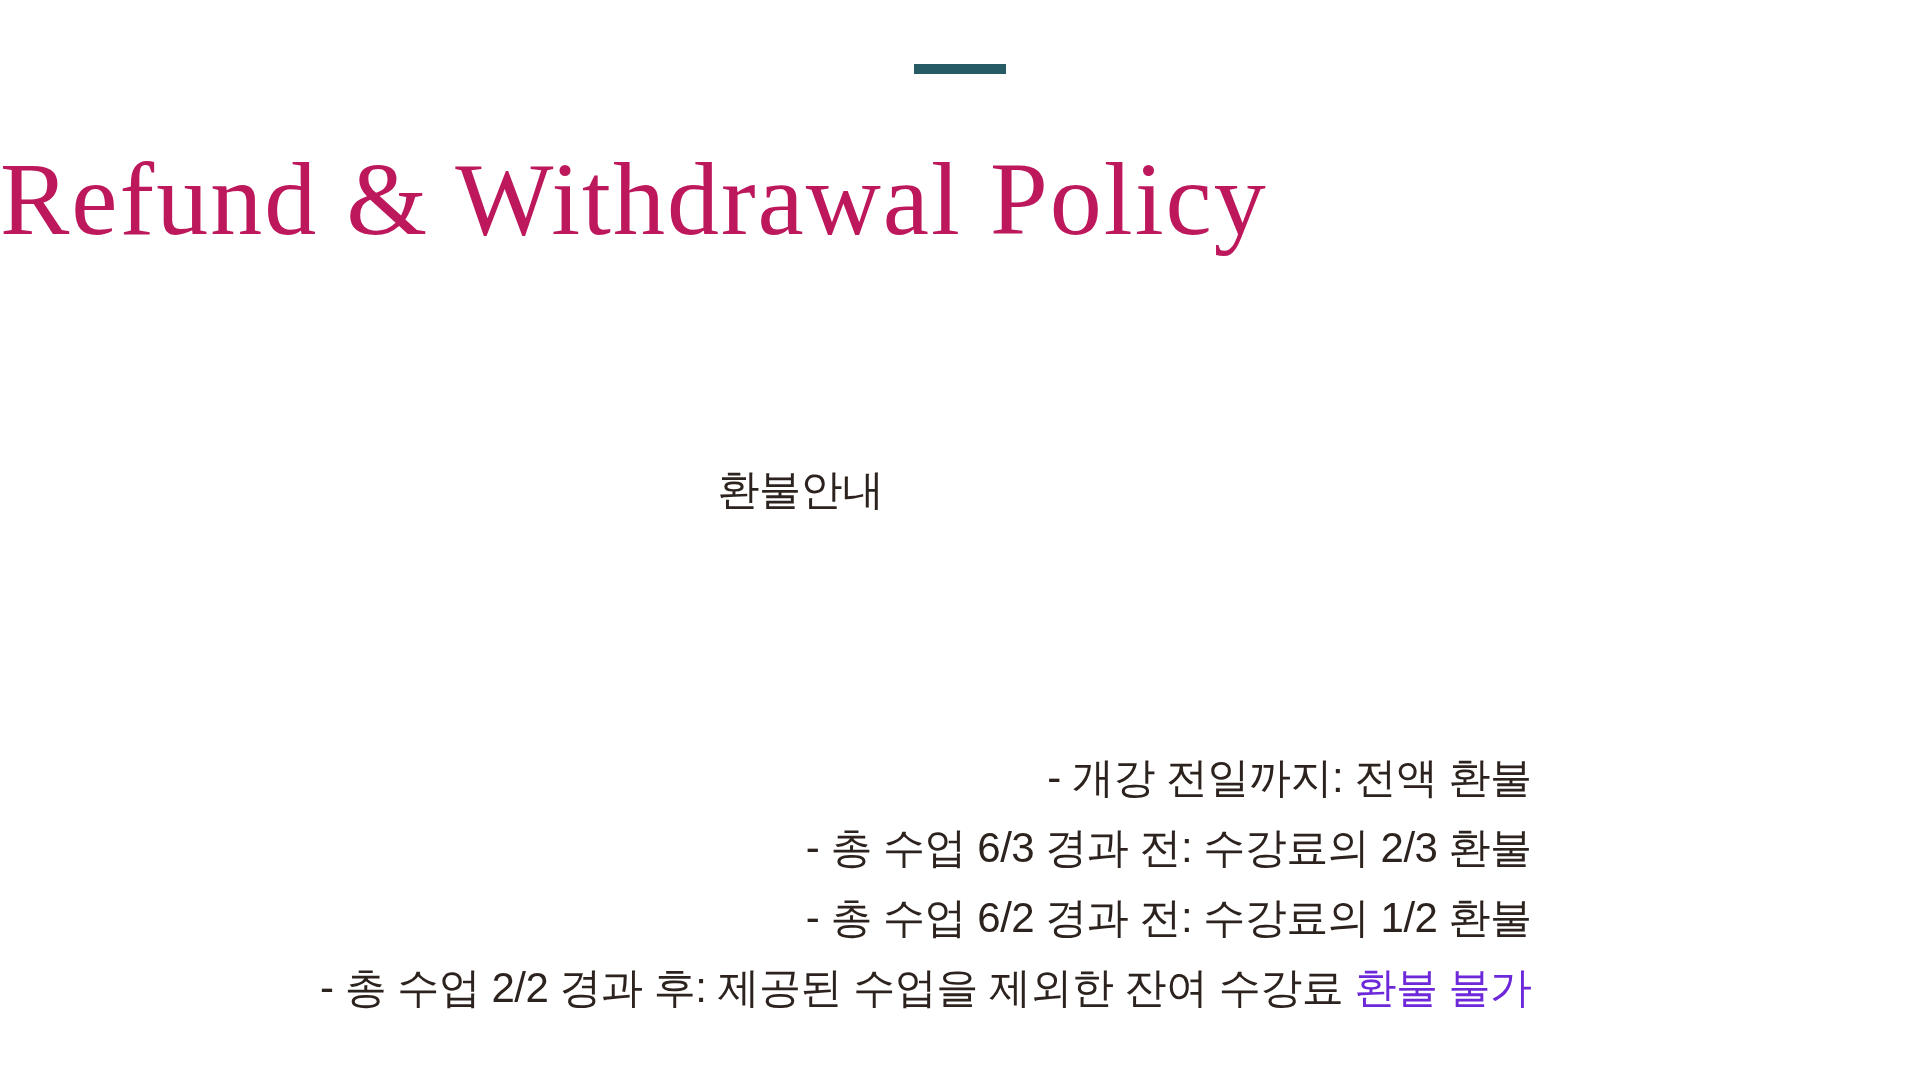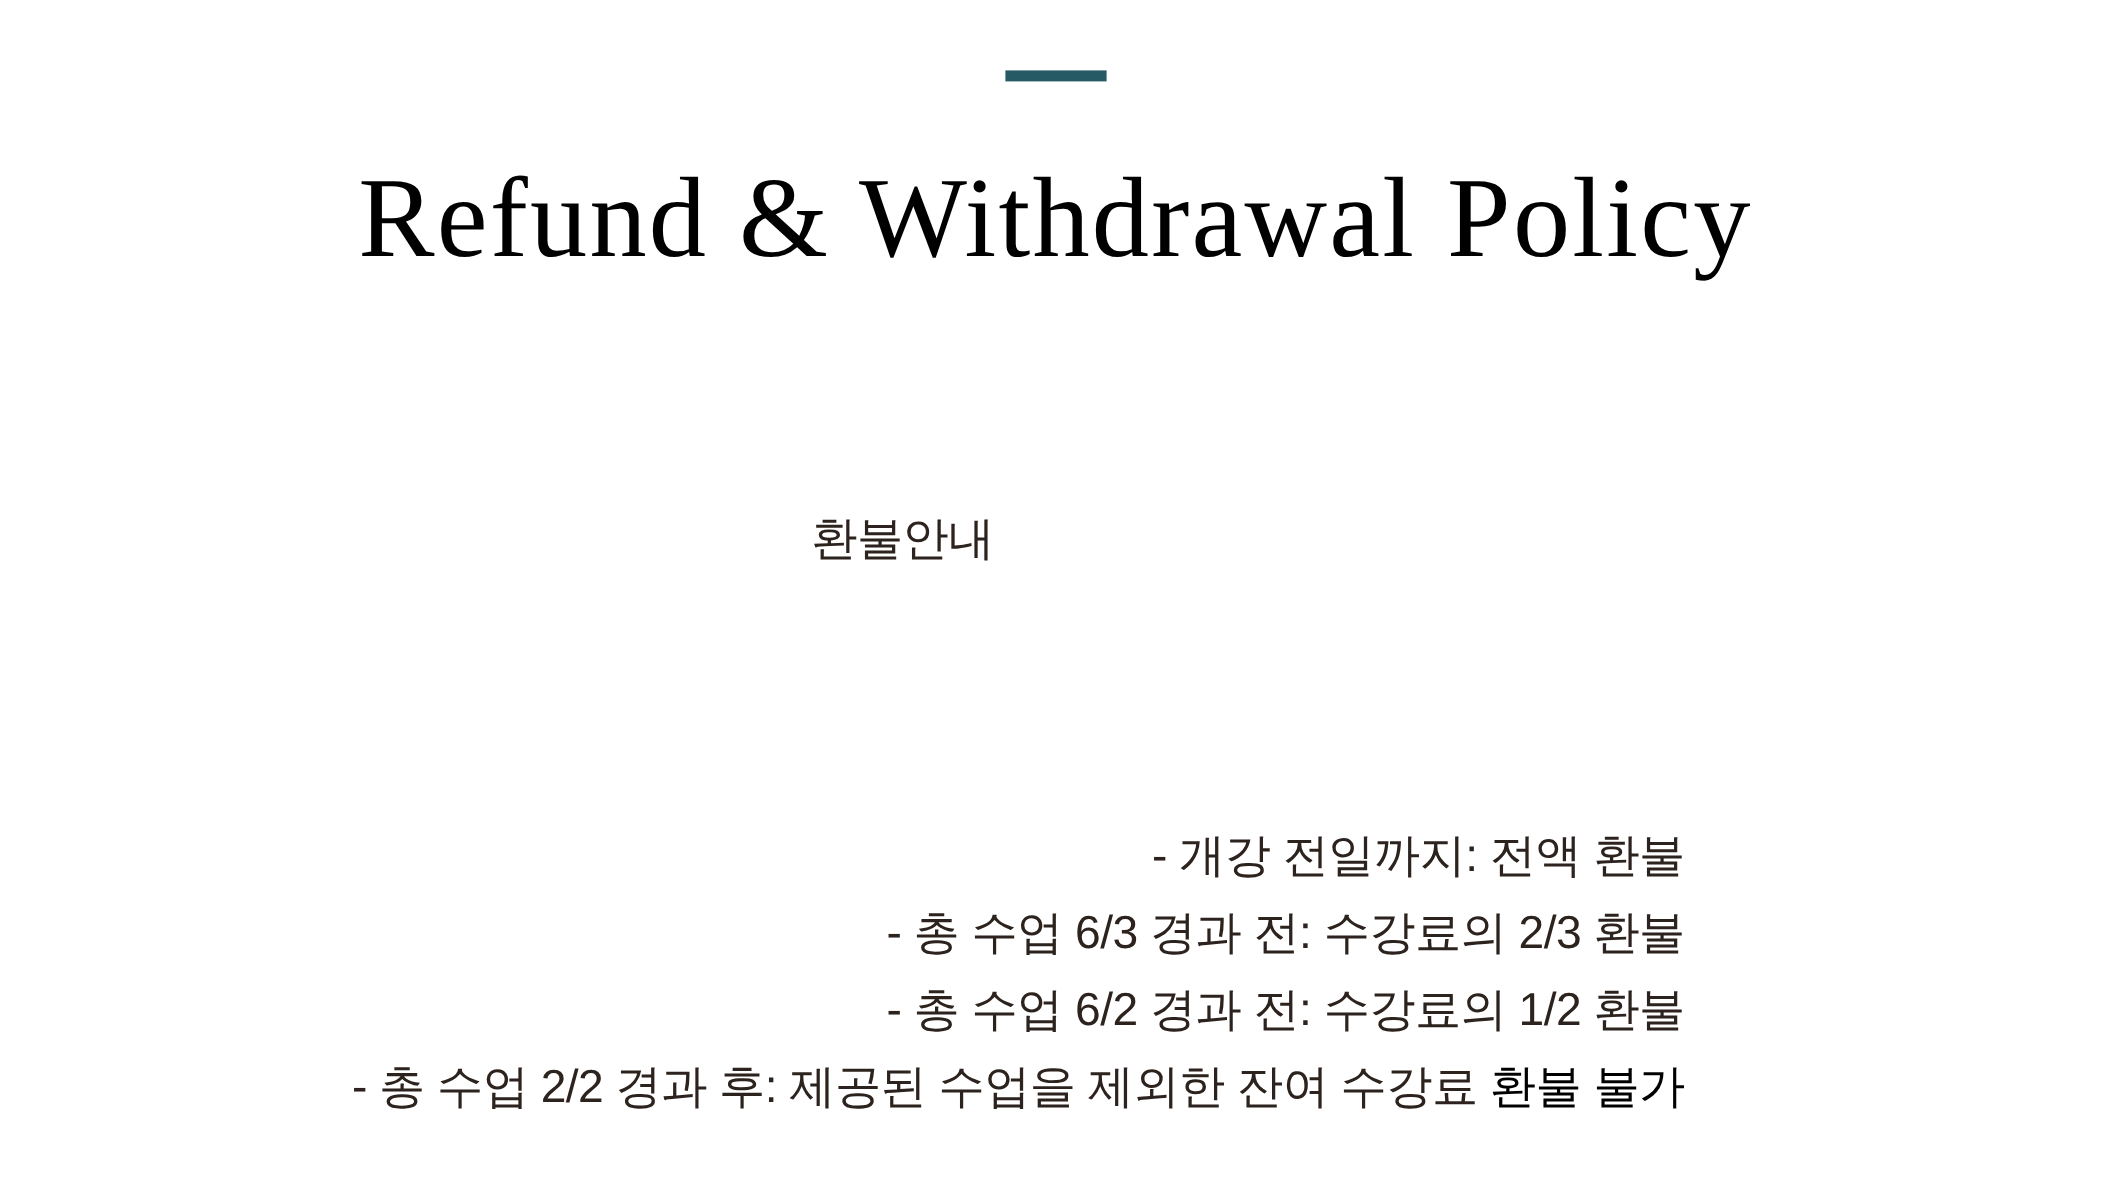--- a/index.html
+++ b/index.html
@@ -22,54 +22,52 @@
     top: 64px;
     width: 92px;
     height: 10px;
     background: #265a65;
   }
   .page-title {
     position: absolute;
     left: 0;
     top: 118px;
     width: 1919px;
-    text-align: center;
     font-family: "Liberation Serif", serif;
     font-weight: 400;
     font-size: 104px;
     line-height: 1.55;
     letter-spacing: 2px;
-    color: #000000;
+    color: #be185d;
     white-space: nowrap;
   }
   .notice-block {
     position: absolute;
     left: 0;
     top: 455px;
     width: 1601px;
     text-align: center;
     color: #2d231e;
     font-size: 42px;
     line-height: 70px;
     letter-spacing: -0.5px;
-    margin-left: 20px;
   }
   .policy-list {
     position: absolute;
     left: 320px;
     top: 743px;
     color: #2d231e;
     font-size: 42px;
     line-height: 70px;
     letter-spacing: -0.5px;
     list-style: none;
     text-align: right;
   }
   .policy-item { white-space: nowrap; }
-  .highlight-alert { color: #000000; }
+  .highlight-alert { color: #6d28d9; }
 </style>
 </head>
 <body>
 
 <div class="page">
 
   <div class="divider-bar"></div>
 
   <h1 class="page-title">Refund &amp; Withdrawal Policy</h1>
 

